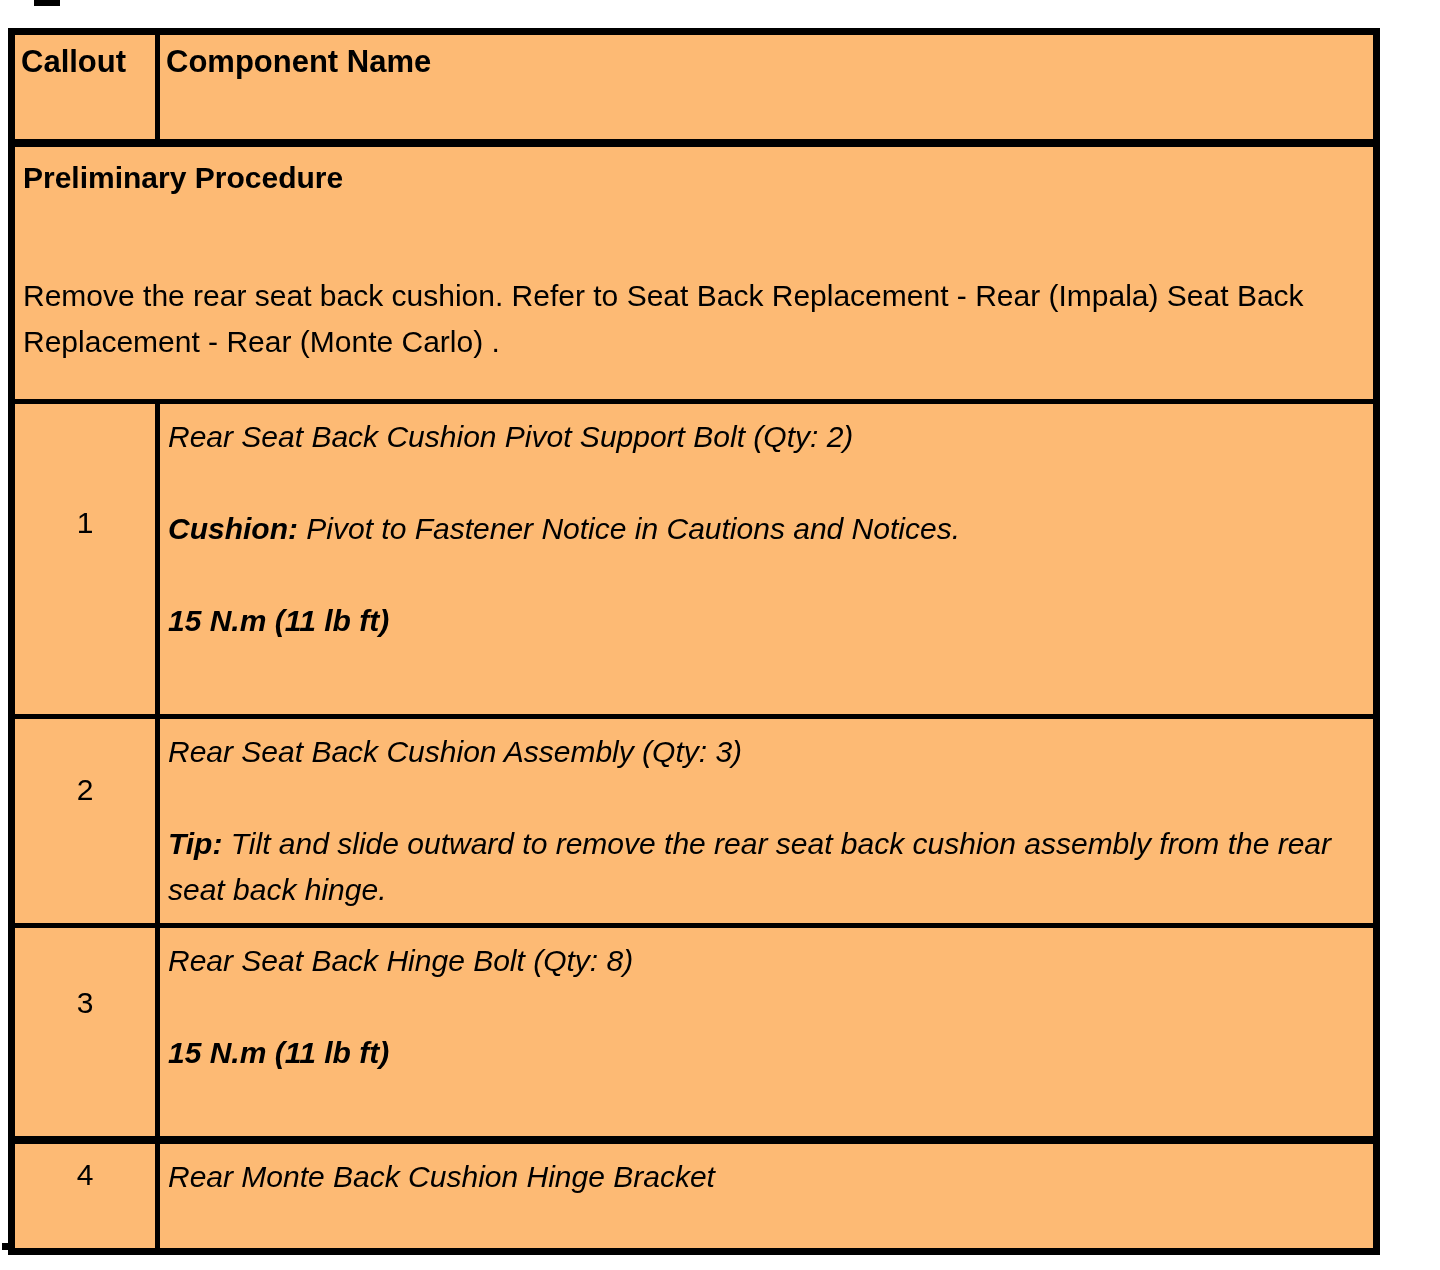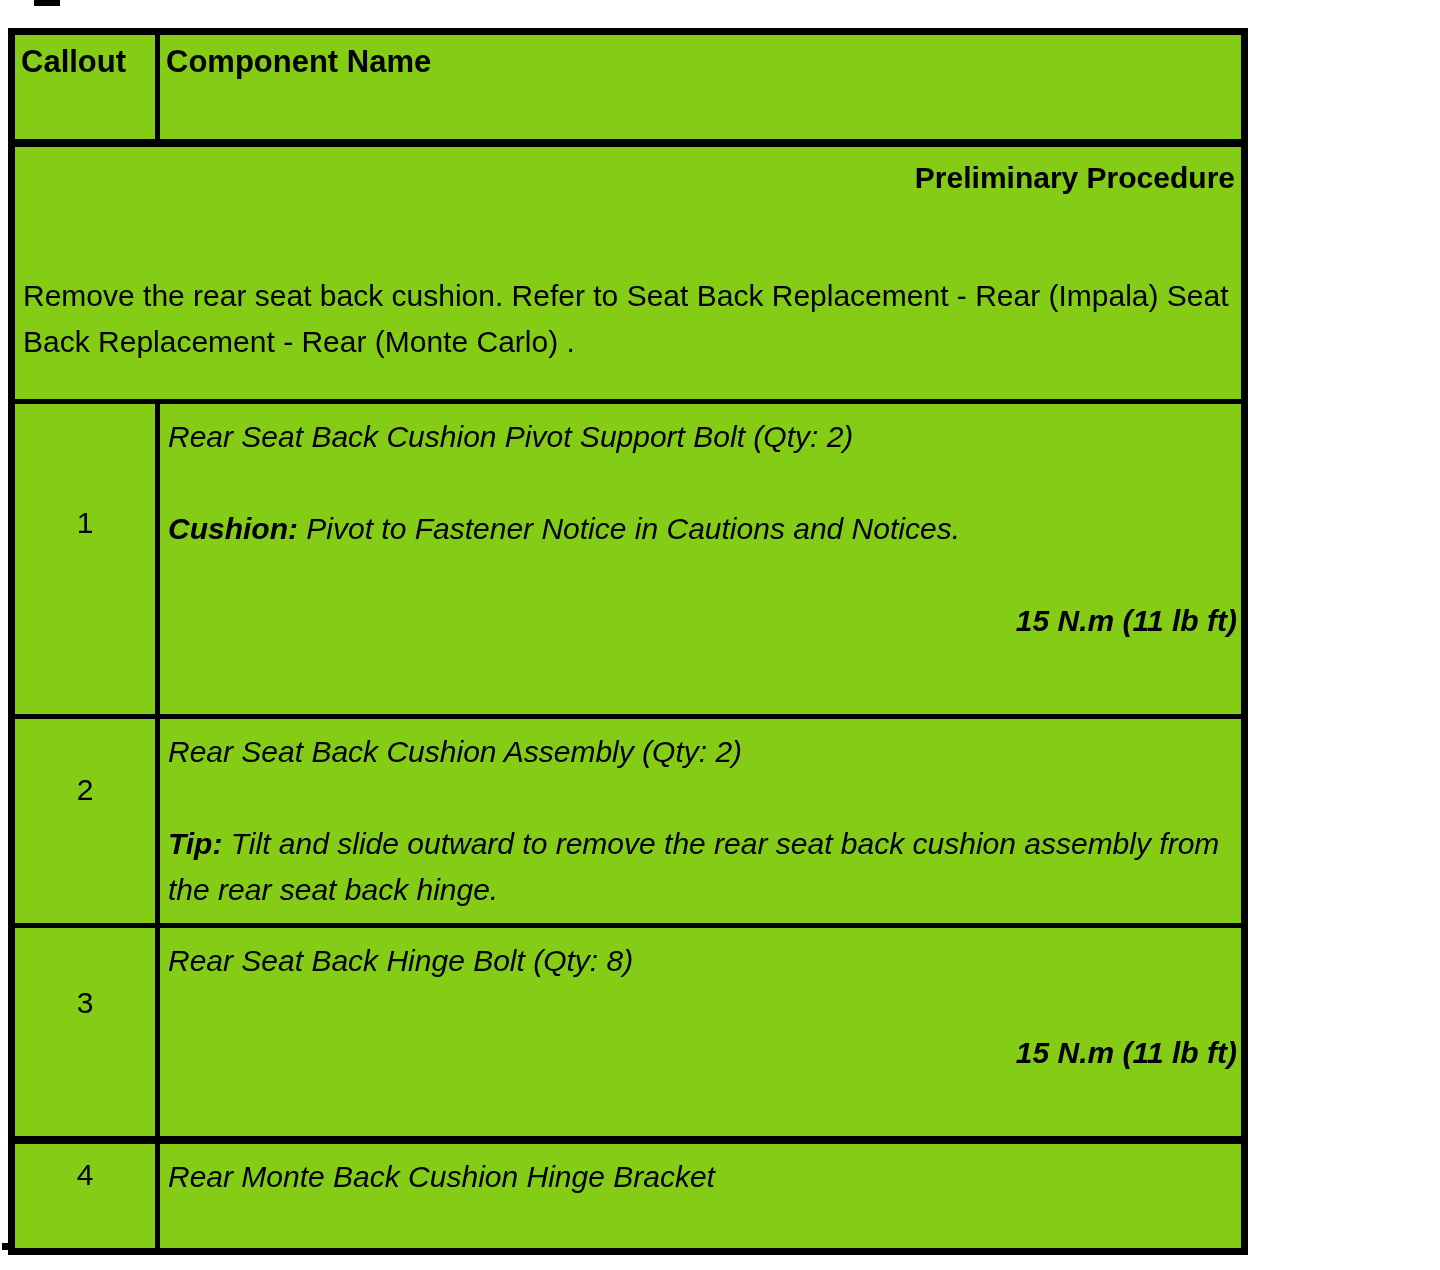--- a/index.html
+++ b/index.html
@@ -24,25 +24,25 @@
     position: absolute; left: 34px; top: 0; width: 26px; height: 6px; background: #000;
   }
   .artifact-bottom {
     position: absolute; left: 2px; top: 1243px; width: 12px; height: 7px; background: #000;
   }
 
   table.callout-table {
     position: absolute;
     left: 8px;
     top: 28px;
-    width: 1240px;
+    width: 1372px;
     border-collapse: collapse;
     table-layout: fixed;
     border: 7px solid #000;
-    background: #84cc16;
+    background: #fdba74;
   }
   td {
     border: 5px solid #000;
     vertical-align: top;
     font-size: 30px;
     line-height: 46px;
     padding: 0;
   }
   
   col.callout-col { width: 146px; }
@@ -71,21 +71,21 @@
   }
   tr.row-1 .callout-cell { padding-top: 96px; }
   tr.row-2 .callout-cell { padding-top: 48px; }
   tr.row-3 .callout-cell { padding-top: 52px; }
   tr.row-4 .callout-cell { padding-top: 8px; }
 
   .content-cell { padding: 10px 4px 10px 8px; font-style: italic; }
 
   p { margin: 0; }
   .space-before { margin-top: 46px; }
-  .bold { font-weight: bold; text-align: right; }
+  .bold { font-weight: bold; }
 </style>
 </head>
 <body>
 
 <div class="page">
 
   <div class="artifact-top"></div>
   <div class="artifact-bottom"></div>
 
   <table class="callout-table">
@@ -120,21 +120,21 @@
         <p class="space-before"><span class="bold">Cushion:</span> <span>Pivot to Fastener Notice in Cautions and Notices.</span></p>
         <p class="bold space-before">15 N.m (11 lb ft)</p>
       </td>
     </tr>
 
     <tr class="row-2">
       <td class="callout-cell">
         <span>2</span>
       </td>
       <td class="content-cell">
-        <p>Rear Seat Back Cushion Assembly (Qty: 2)</p>
+        <p>Rear Seat Back Cushion Assembly (Qty: 3)</p>
         <p class="space-before"><span class="bold">Tip:</span> <span>Tilt and slide outward to remove the rear seat back cushion assembly from the rear seat back hinge.</span></p>
       </td>
     </tr>
 
     <tr class="row-3">
       <td class="callout-cell">
         <span>3</span>
       </td>
       <td class="content-cell">
         <p>Rear Seat Back Hinge Bolt (Qty: 8)</p>

